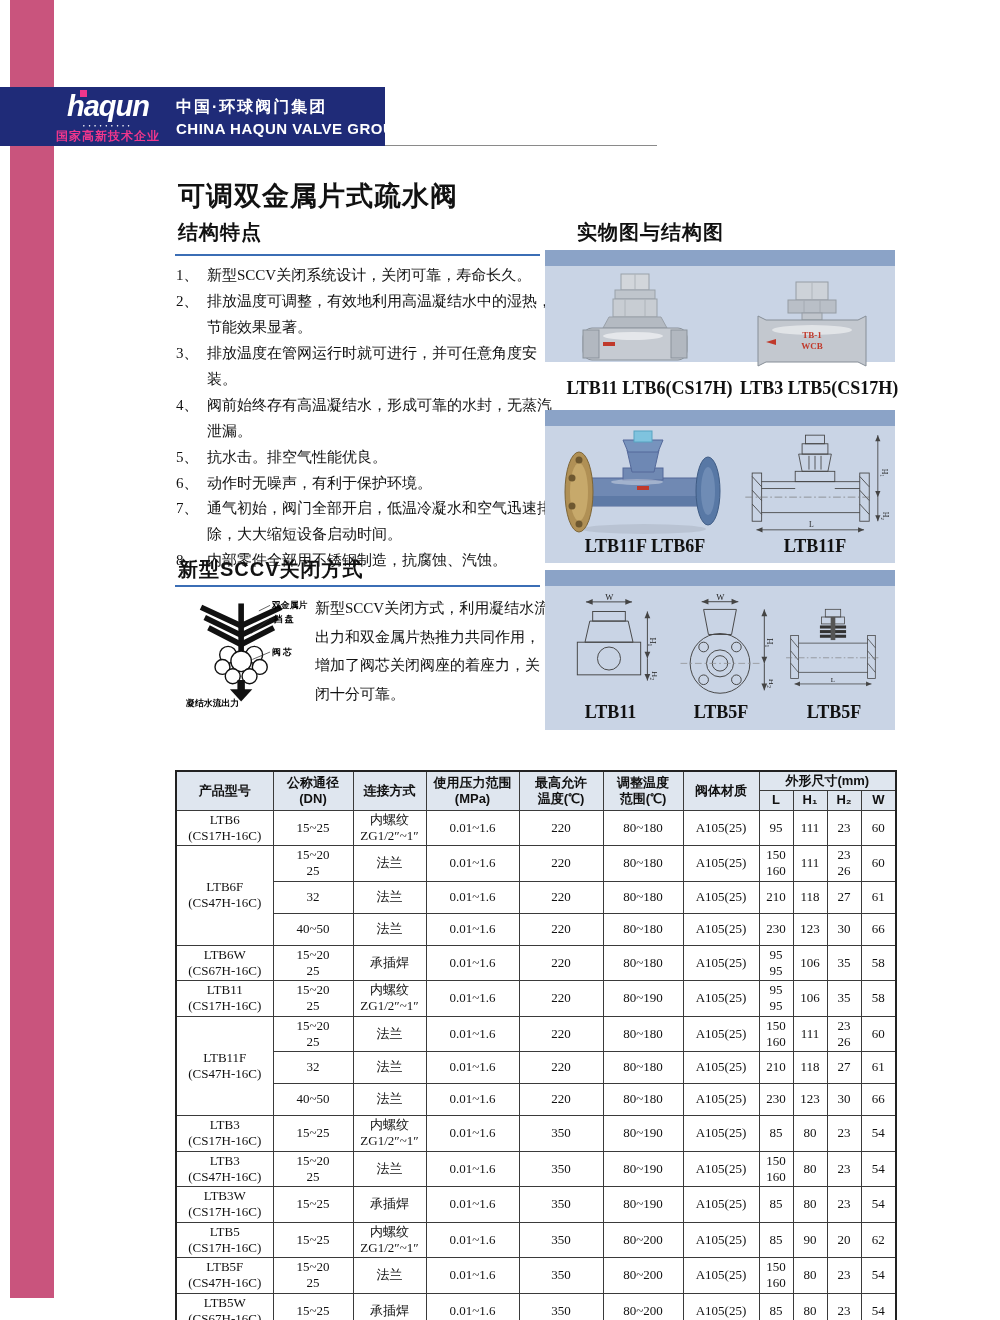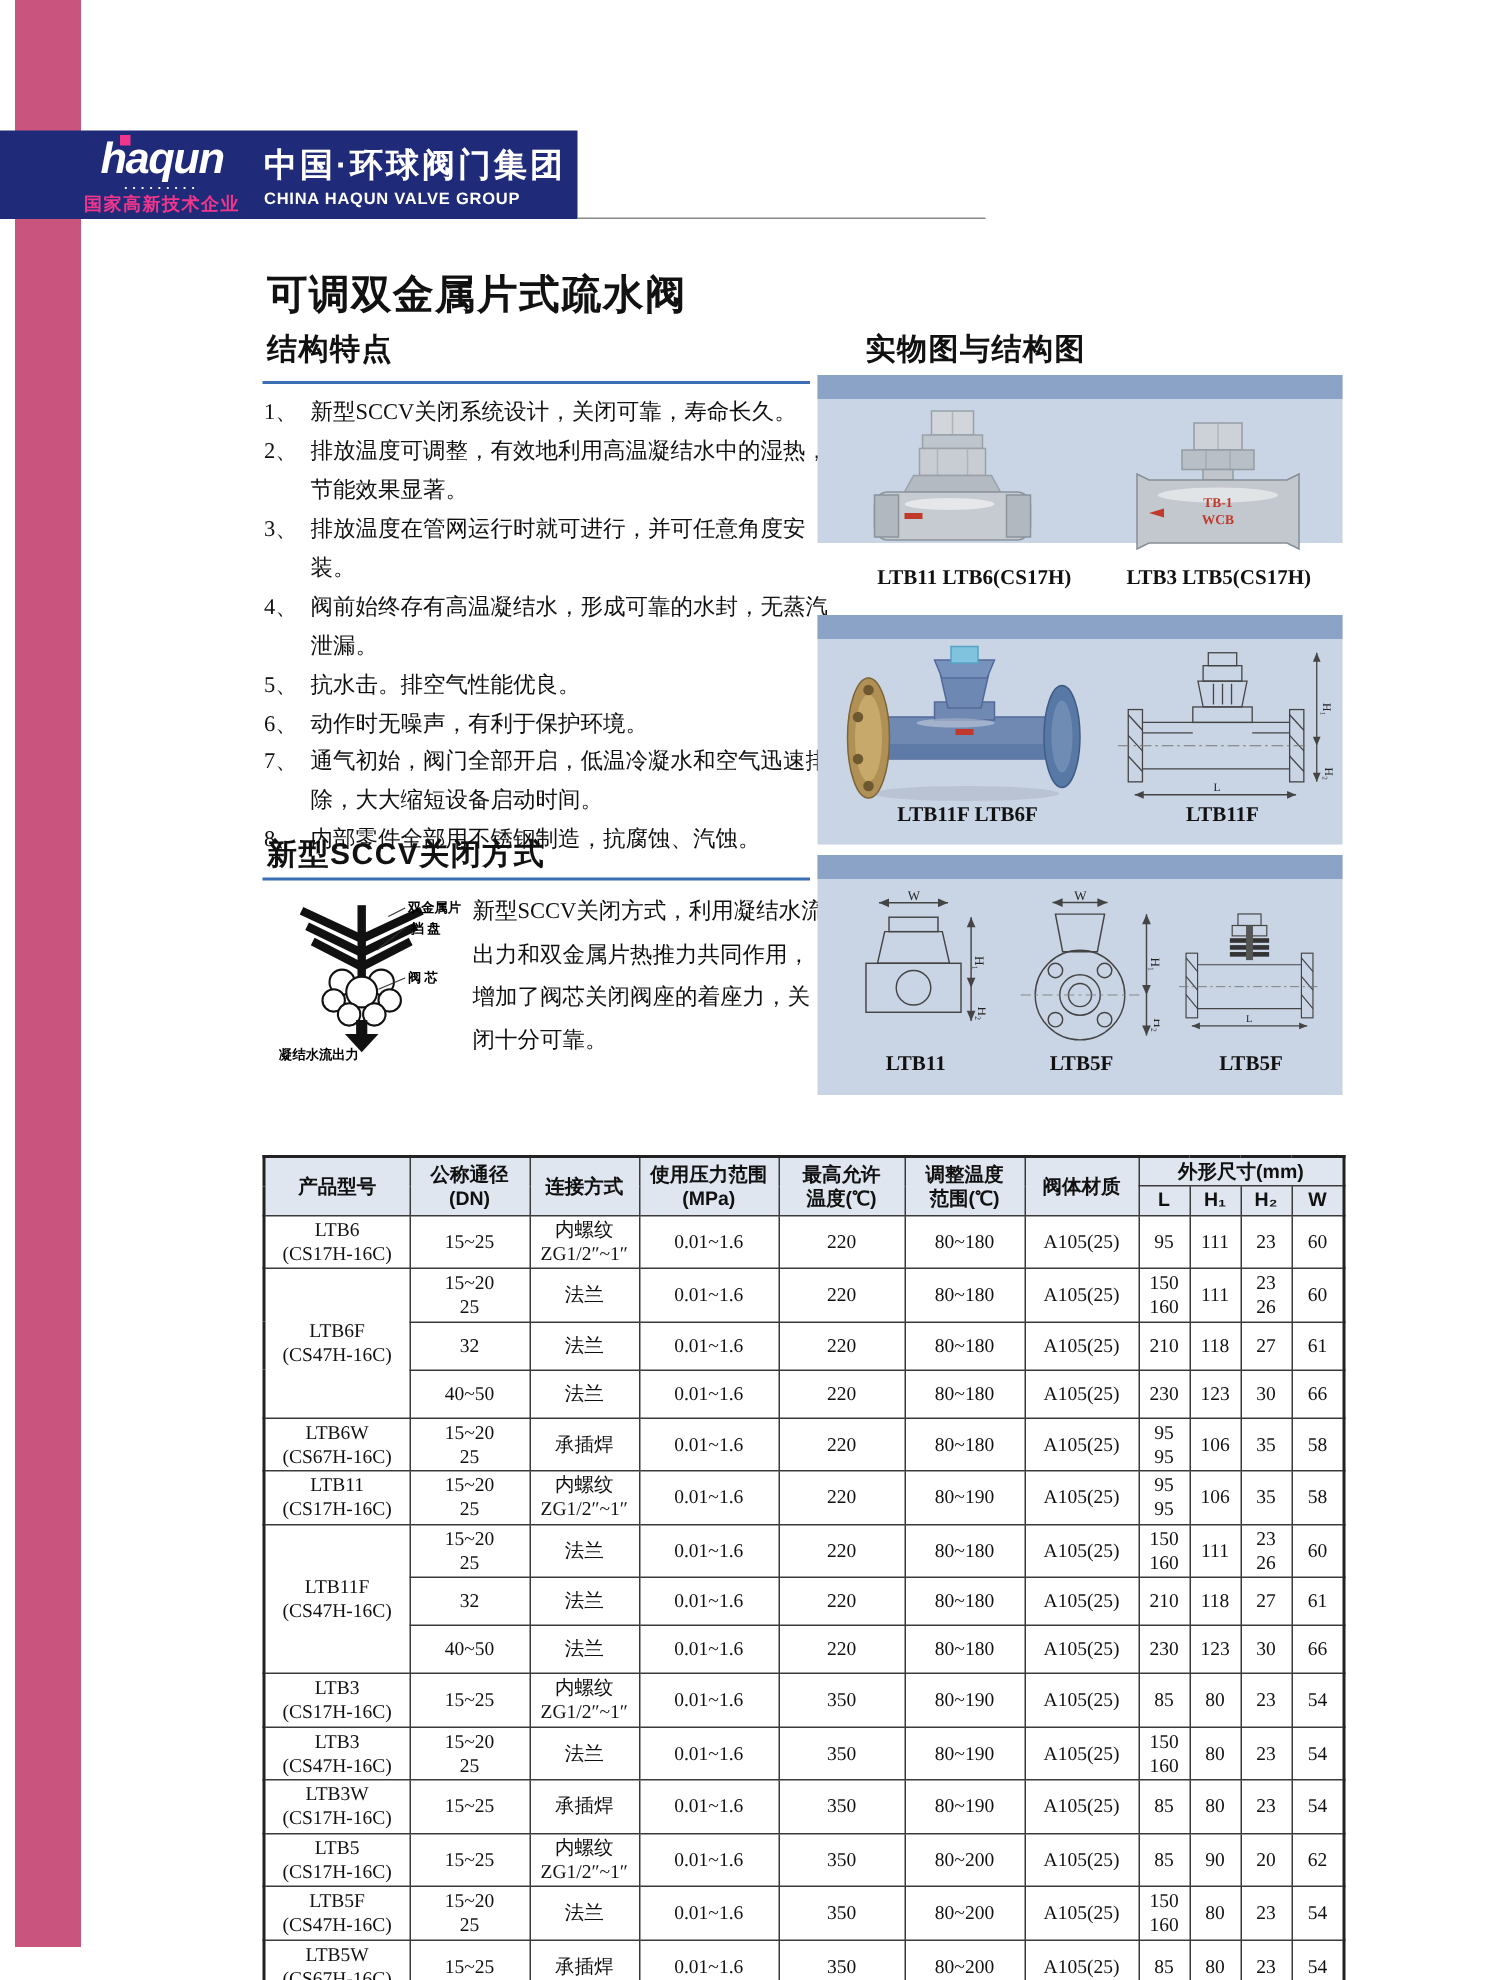--- a/index.html
+++ b/index.html
@@ -13,23 +13,23 @@
   .brand-bar { position:absolute; left:0; top:87px; width:385px; height:59px; background:#1f2b78;
                display:flex; align-items:center; }
   .logo { margin-left:56px; text-align:center; position:relative; line-height:1; }
   .logo-brand { color:#fff; font-style:italic; font-weight:bold; font-size:29px;
                 font-family:"Liberation Sans", sans-serif; letter-spacing:-1px; }
   .logo-accent { position:absolute; left:24px; top:-2px; width:7px; height:7px; background:#f0368c; }
   .logo-dots { color:#fff; font-size:6px; letter-spacing:3.5px; margin-top:2px; white-space:nowrap; }
   .logo-tag { color:#f0368c; font-size:12px; font-weight:bold; letter-spacing:1px;
               font-family:Liberation Sans, sans-serif; margin-top:1px; white-space:nowrap; }
   .company { margin-left:16px; }
-  .company-cn { color:#fff; font-size:22px; font-weight:bold; letter-spacing:2px;
+  .company-cn { color:#fff; font-size:16px; font-weight:bold; letter-spacing:2px;
                 font-family:"Liberation Sans", sans-serif; white-space:nowrap; }
-  .company-en { color:#fff; font-size:11px; font-weight:bold; letter-spacing:0.5px;
+  .company-en { color:#fff; font-size:15px; font-weight:bold; letter-spacing:0.5px;
                 font-family:"Liberation Sans", sans-serif; margin-top:2px; white-space:nowrap; }
 
   .page-title { position:absolute; left:452px; top:82px; font-size:40px; font-weight:bold;
                 letter-spacing:10px; font-family:"Liberation Serif", serif; }
   .title-rule { position:absolute; left:385px; top:145px; width:272px; height:1px; background:#8a8a8a; }
 
   .main-title { position:absolute; left:178px; top:178px; font-size:27px; font-weight:bold;
                 font-family:"Liberation Sans", sans-serif; letter-spacing:1px; }
 
   .sec-head { position:absolute; font-size:20px; font-weight:bold;
@@ -47,21 +47,21 @@
 
   .sccv-wrap { position:absolute; left:173px; top:594px; width:380px; display:flex; }
   .sccv-diagram { width:140px; flex:none; }
   .sccv-text { flex:1; font-size:15px; line-height:1.9; margin-left:2px; }
 
   .panel { position:absolute; left:545px; width:350px; background:#c9d4e5; }
   .panel-strip { position:absolute; left:0; top:0; width:100%; height:16px; background:#8ba3c7; }
   #panel1 { top:250px; height:112px; }
   #panel2 { top:410px; height:153px; }
   #panel3 { top:570px; height:160px; }
-  .cap { position:absolute; font-weight:bold; font-size:14px; text-align:center;
+  .cap { position:absolute; font-weight:bold; font-size:18px; text-align:center;
          font-family:"Liberation Serif", serif; white-space:nowrap; }
   .pv { position:absolute; }
 
   
   .spec-table { position:absolute; left:175px; top:770px; width:720px; border-collapse:collapse;
                 table-layout:fixed; }
   .spec-table th, .spec-table td { border:1px solid #3a3a3a; text-align:center; vertical-align:middle;
                 padding:1px 2px; }
   .spec-table { border:2px solid #222; }
   .spec-table th { background:#dfe6ef; font-family:"Liberation Sans", sans-serif; font-size:13px;

